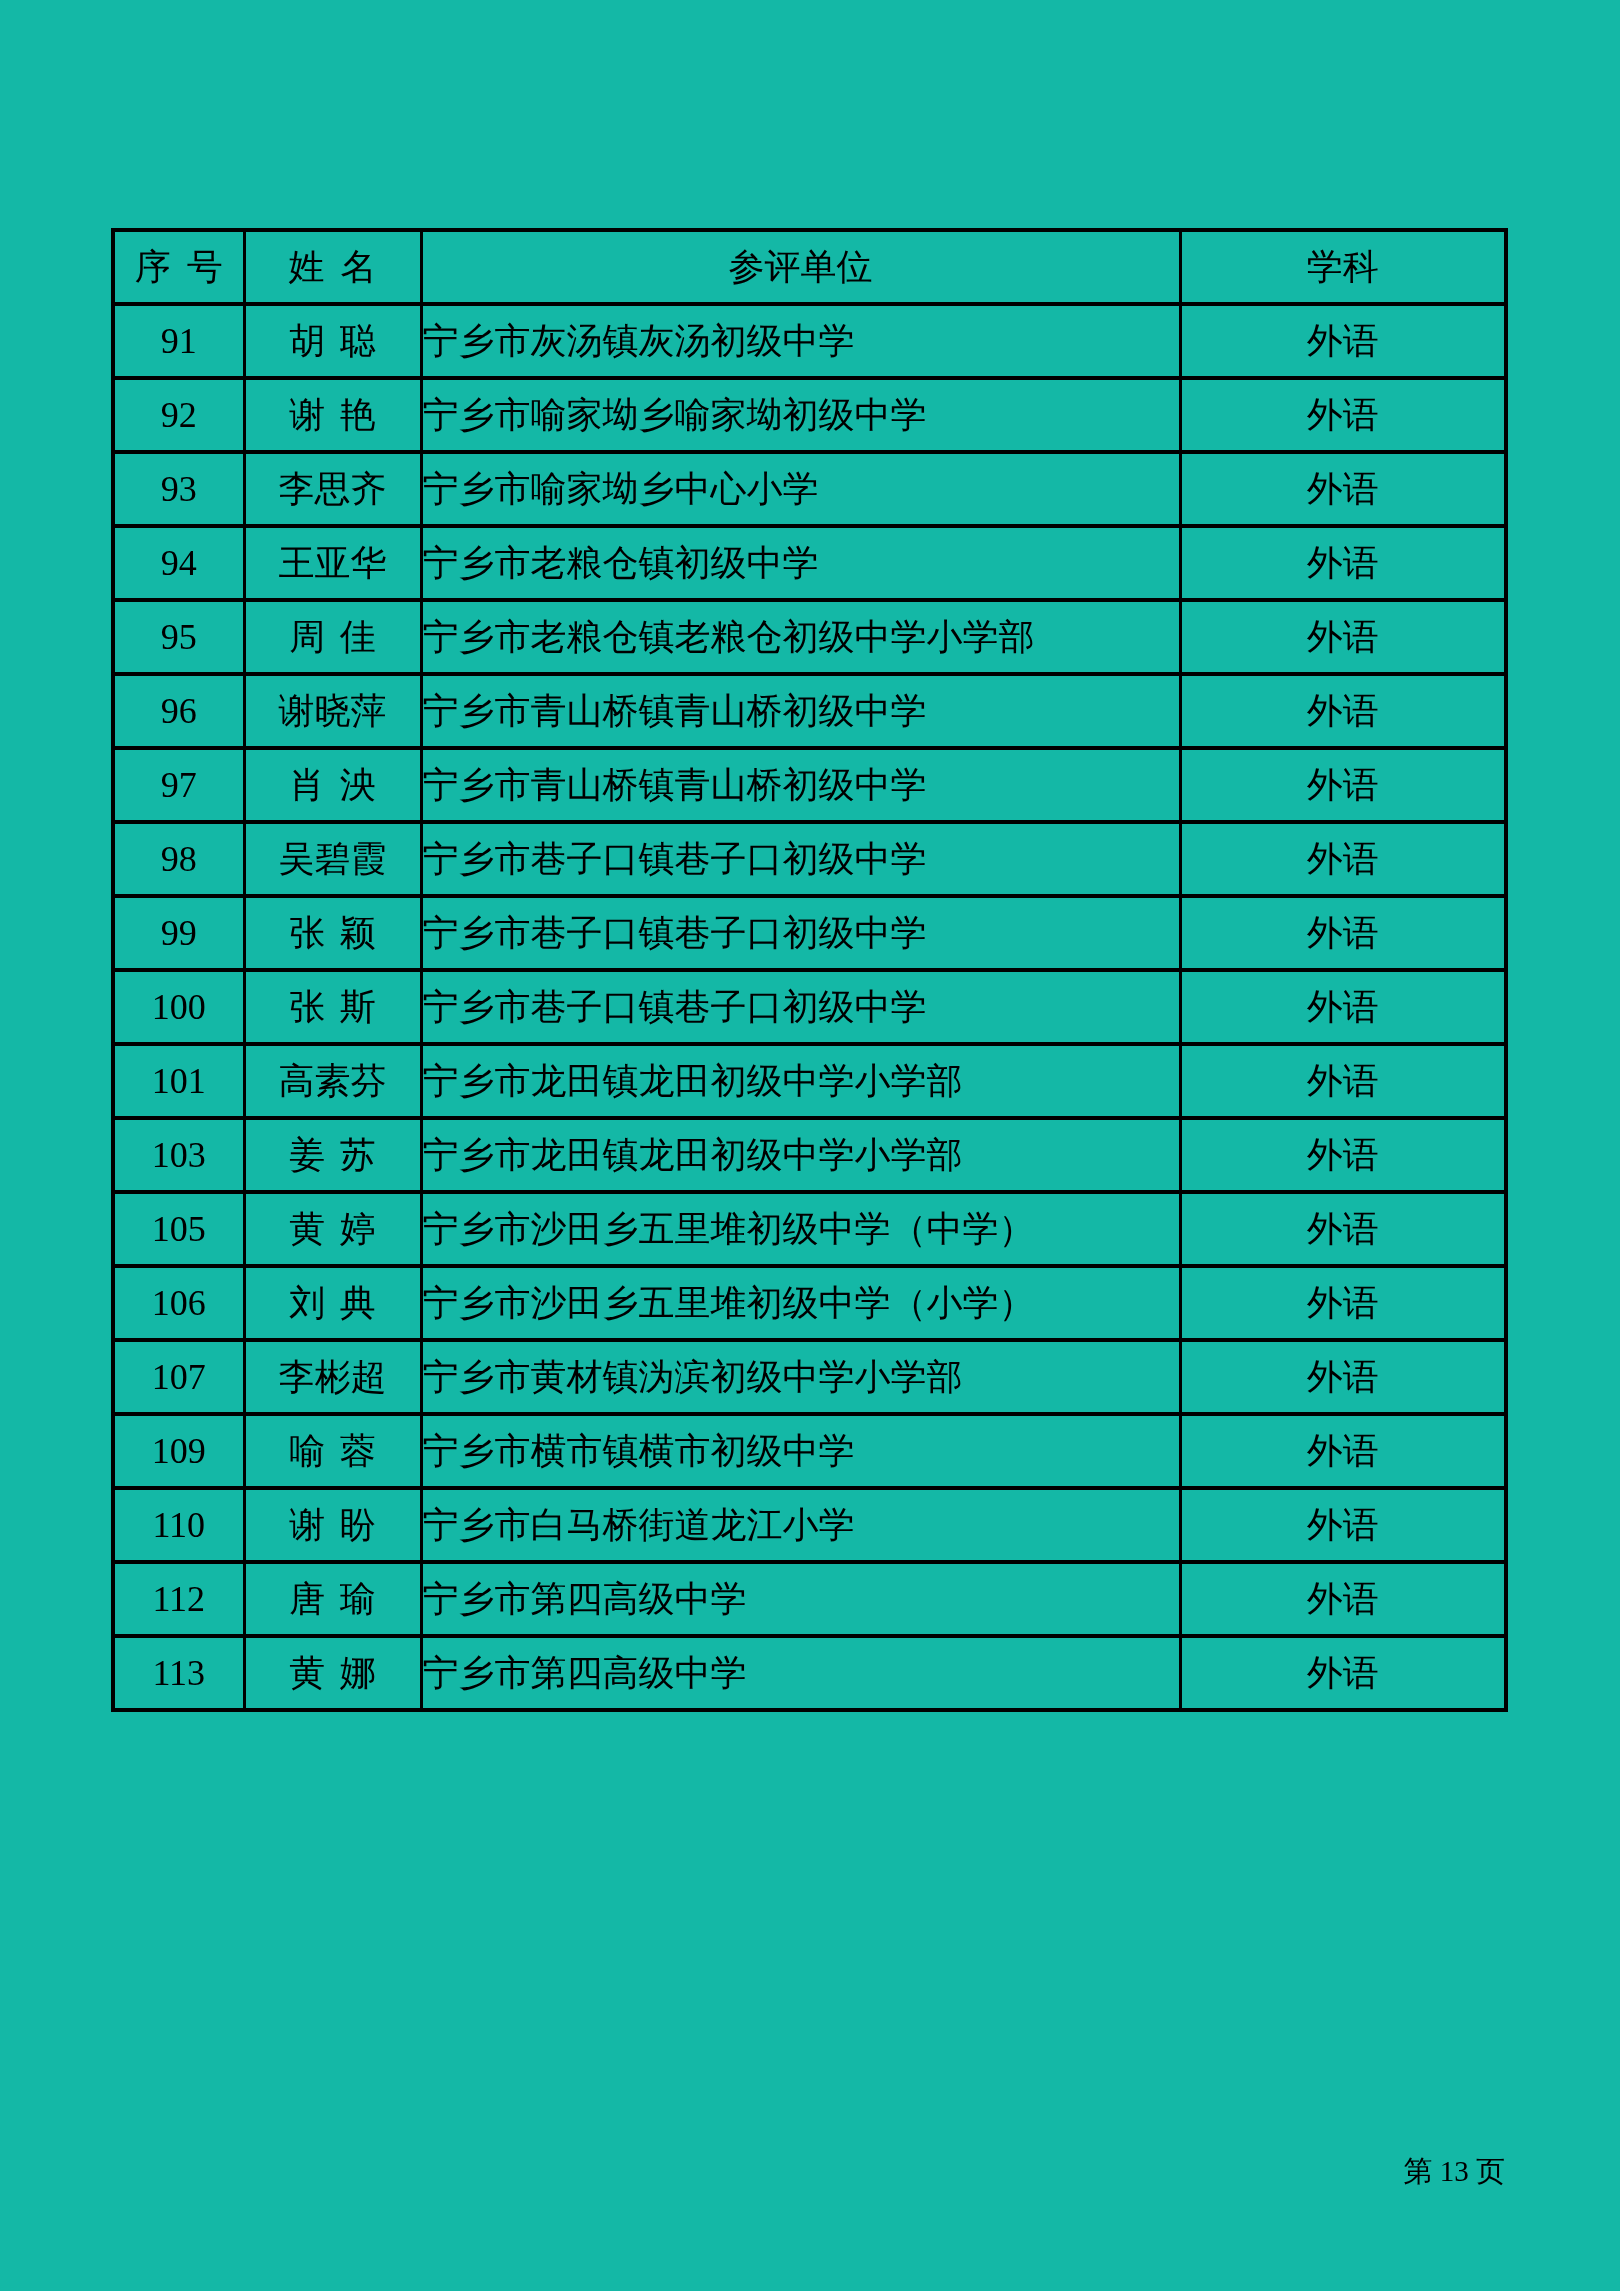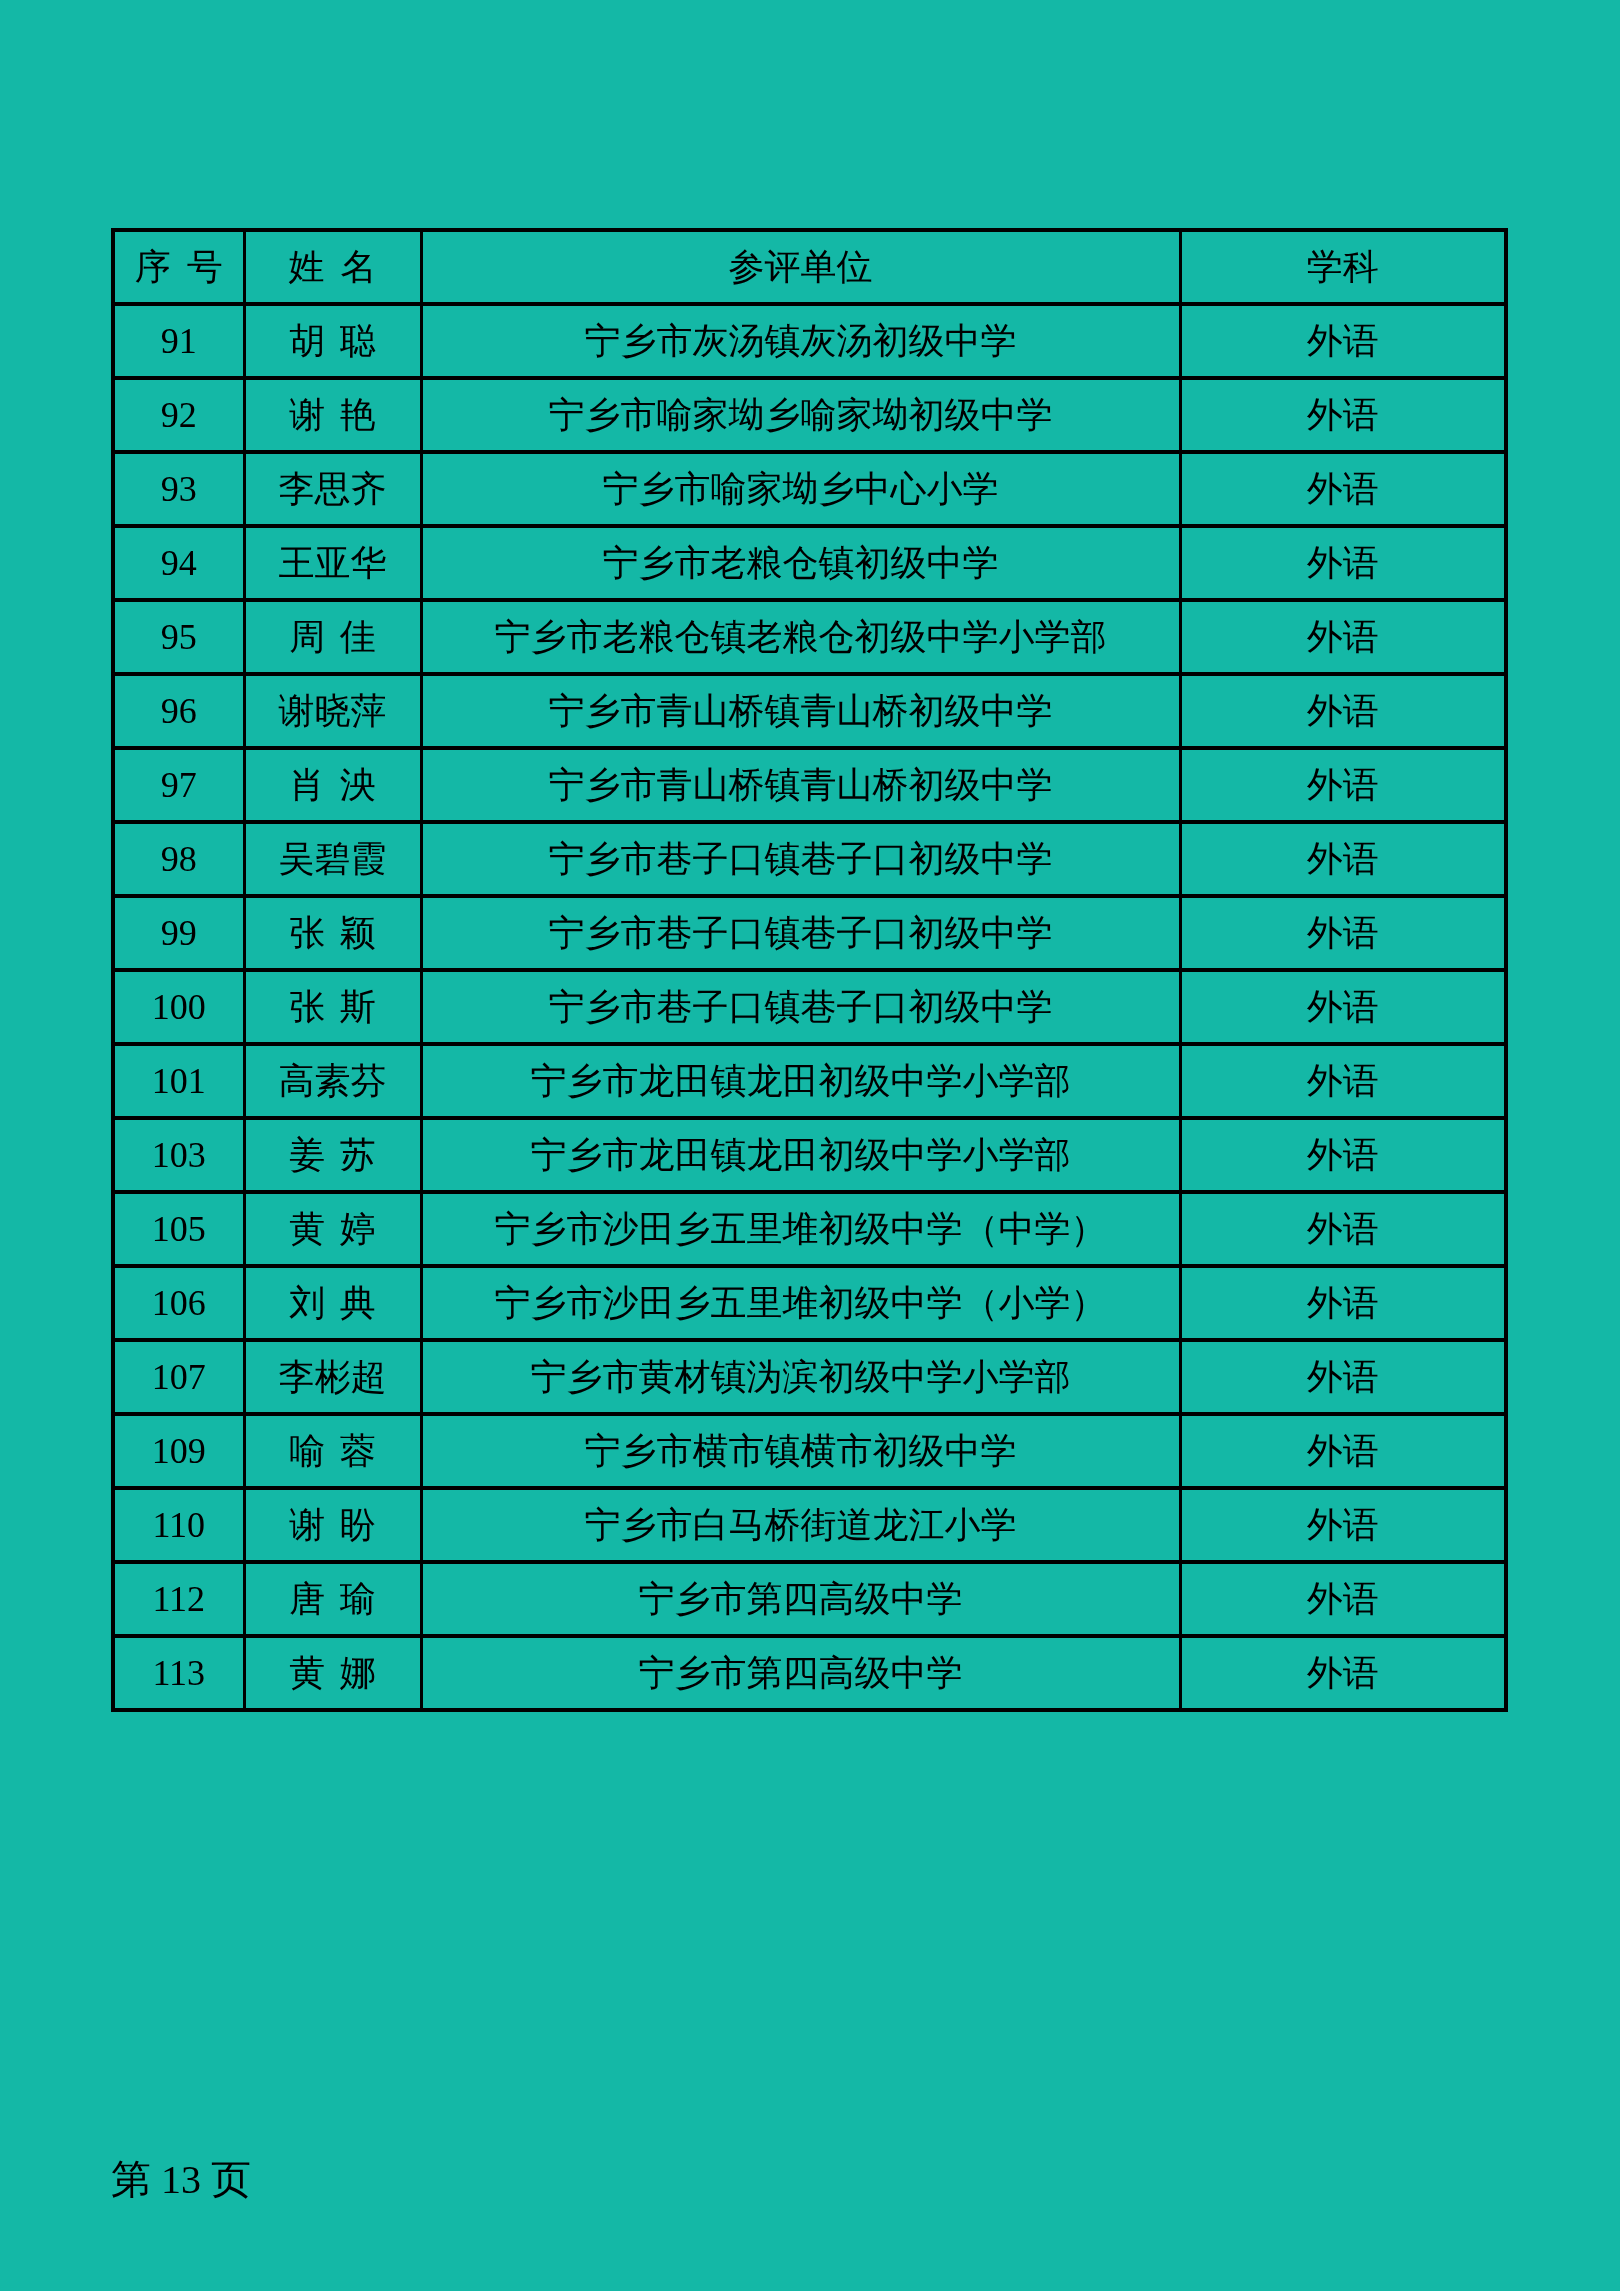--- a/index.html
+++ b/index.html
@@ -36,33 +36,33 @@
     font-weight: normal;
     padding: 0;
     white-space: nowrap;
     overflow: hidden;
     vertical-align: middle;
   }
   .grade-table thead tr { height: 74px; }
   .grade-table tbody tr { height: 74px; }
 
   .cell-no, .cell-name, .cell-subject, .th-c { text-align: center; }
-  .cell-unit { text-align: center; padding-left: 8.8px; margin-left: 12px; }
+  .cell-unit { text-align: left; padding-left: 8.8px; margin-left: 12px; }
 
   
   .spread  { letter-spacing: 0.45em; text-indent: 0.45em; }
   .spread2 { letter-spacing: 0.40em; text-indent: 0.40em; }
 
   .page-footer {
     position: absolute;
     top: 2152px;
     left: 111px;
     width: 1394px;
-    text-align: left;
-    font-size: 40px;
+    text-align: right;
+    font-size: 29px;
   }
 </style>
 </head>
 <body>
 
 <div class="sheet">
 
   <table class="grade-table">
     <colgroup>
       <col class="c-no">

